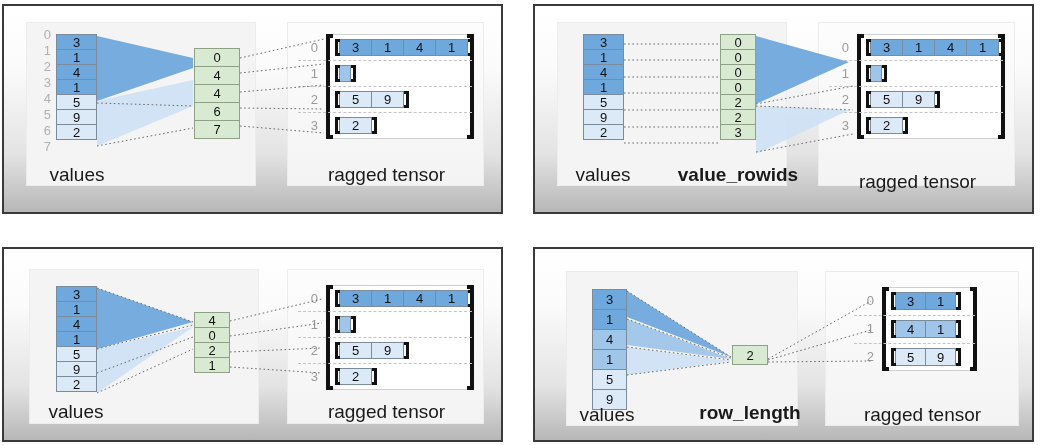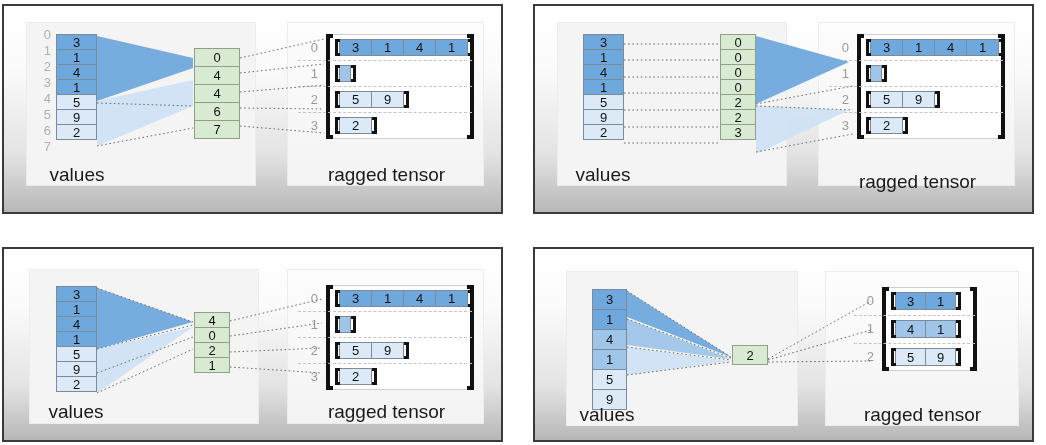--- a/index.html
+++ b/index.html
@@ -205,20 +205,21 @@
           <div class="rowline" style="left: -28px; right: 2px; top: 78px;"></div>
           <div class="rlab" style="left: -20px; top: 84px;">3</div>
           <div class="rrow" style="left: 9px; top: 83px; height: 17px;">
             <div class="rbrk l"></div>
             <div class="rcell blue-l" style="width: 33px; height: 17px;">2</div>
             <div class="rbrk r"></div>
           </div>
         </div>
 
       <div class="cap" style="left:33px;top:158px;width:70px;">values</div>
+      <div class="cap b" style="left:128px;top:158px;width:150px;">value_rowids</div>
       <div class="cap" style="left:310px;top:165px;width:145px;">ragged tensor</div>
 
       <svg class="ov" width="501" height="210" viewBox="0 0 501 210">
         <polygon points="221,30 221,98 314,56" fill="#6fa8dc" opacity="0.95"></polygon>
         <polygon points="221,100 221,148 314,104" fill="#cfe2f3" opacity="0.95"></polygon>
         <g stroke="#6b6b6b" stroke-width="1" stroke-dasharray="1.6 2.6" fill="none">
           <line x1="89" y1="38" x2="184" y2="38"></line>
           <line x1="89" y1="54" x2="184" y2="54"></line>
           <line x1="89" y1="71" x2="184" y2="71"></line>
           <line x1="89" y1="87" x2="184" y2="87"></line>
@@ -352,20 +353,21 @@
           <div class="rlab" style="left: -20px; top: 62px;">2</div>
           <div class="rrow" style="left: 9px; top: 61px; height: 18px;">
             <div class="rbrk l"></div>
             <div class="rcell blue-l" style="width: 31px; height: 18px;">5</div>
             <div class="rcell blue-l" style="width: 31px; height: 18px;">9</div>
             <div class="rbrk r"></div>
           </div>
         </div>
 
       <div class="cap" style="left:37px;top:155px;width:70px;">values</div>
+      <div class="cap b" style="left:140px;top:153px;width:150px;">row_length</div>
       <div class="cap" style="left:315px;top:155px;width:145px;">ragged tensor</div>
 
       <svg class="ov" width="501" height="195" viewBox="0 0 501 195">
         <polygon points="92,42 92,68 196,108" fill="#6fa8dc" opacity="0.95"></polygon>
         <polygon points="92,70 92,96 196,110" fill="#9fc5e8" opacity="0.95"></polygon>
         <polygon points="92,98 92,126 196,112" fill="#cfe2f3" opacity="0.95"></polygon>
         <g stroke="#6b6b6b" stroke-width="1" stroke-dasharray="1.6 2.6" fill="none">
           <line x1="92" y1="42" x2="196" y2="108"></line>
           <line x1="92" y1="70" x2="196" y2="109"></line>
           <line x1="92" y1="98" x2="196" y2="111"></line>

